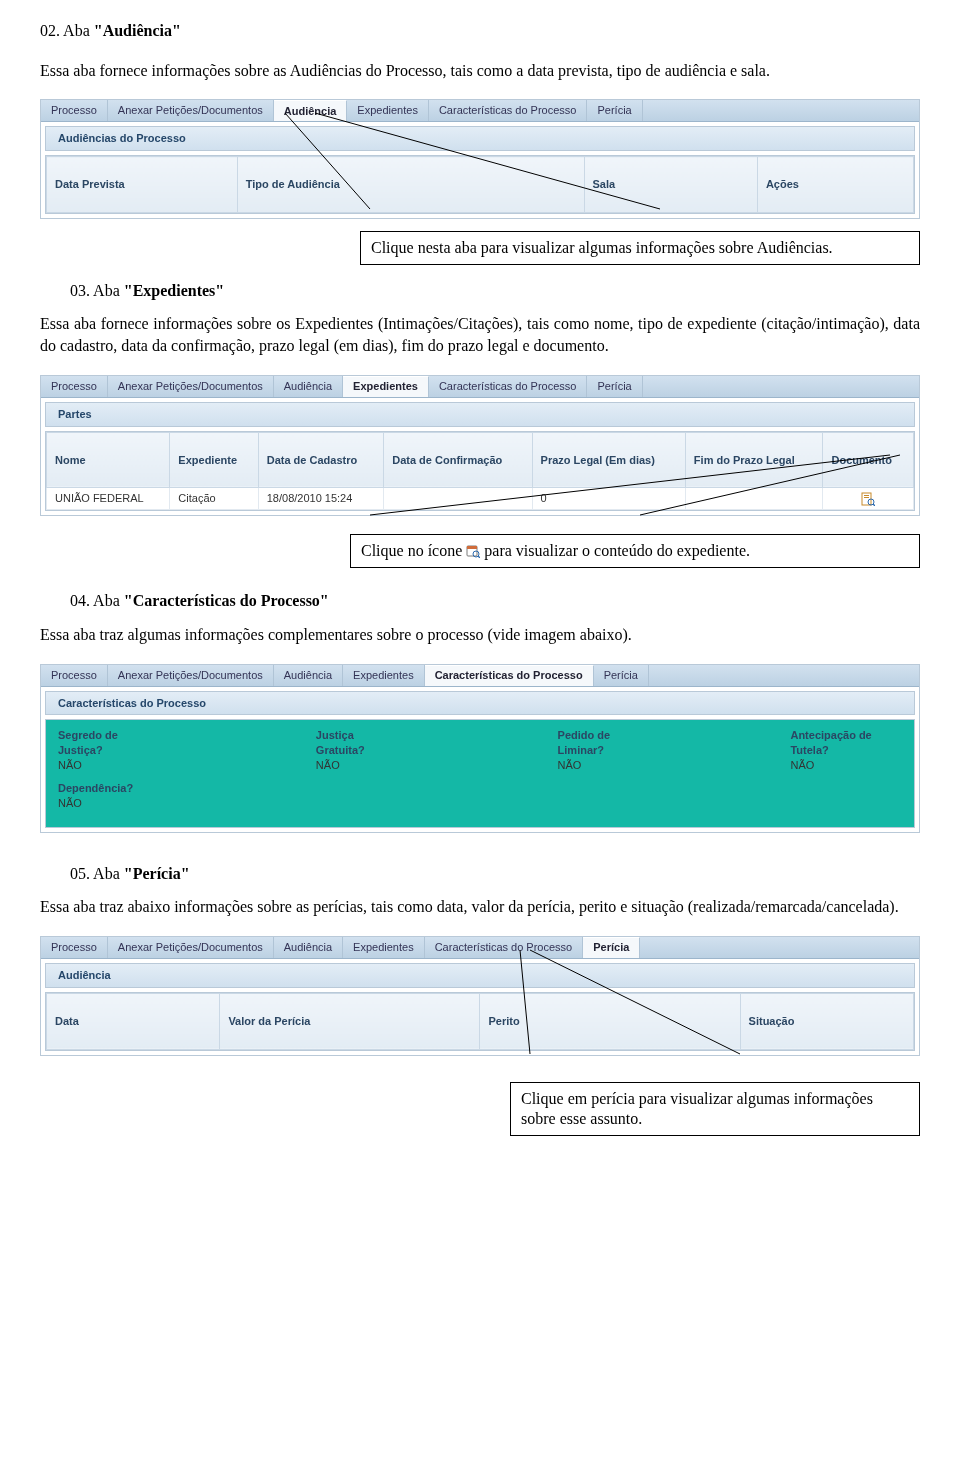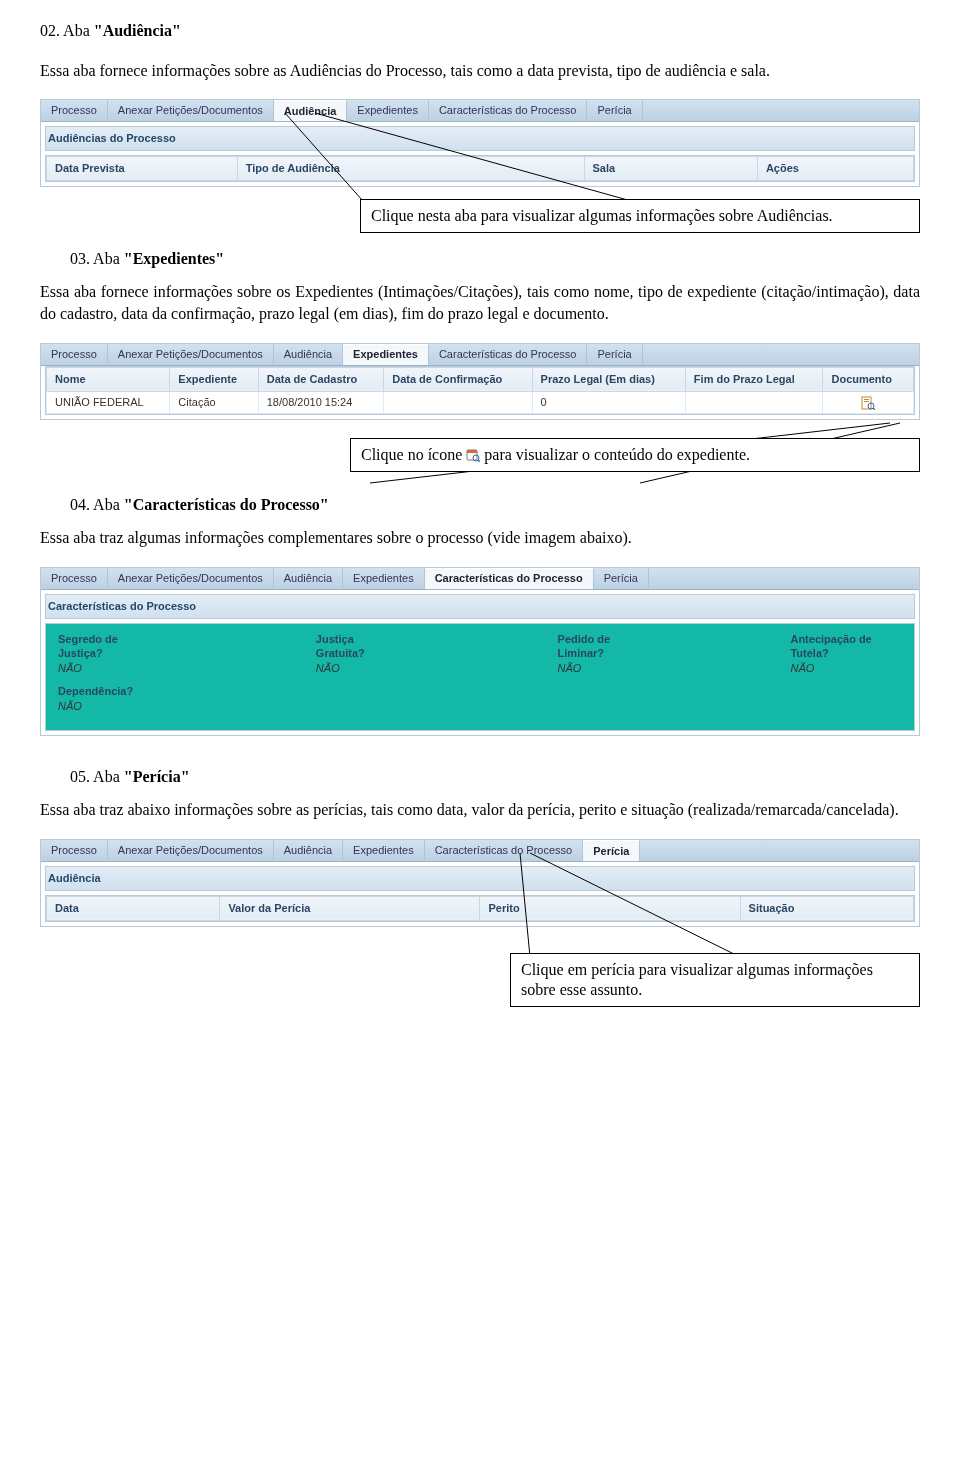--- a/index.html
+++ b/index.html
@@ -44,21 +44,21 @@
   .ui-tab.active {
     background: #f5f8fb;
     font-weight: bold;
     color: #223;
     border-top: 1px solid #fff;
   }
   .panel-title {
     background: linear-gradient(#e3edf6, #d0e0ee);
     border-top: 1px solid #fff;
     border-bottom: 1px solid #b0c4d6;
-    padding: 4px 2px;
+    padding: 4px 12px;
     color: #25476a;
     font-weight: bold;
     font-size: 11px;
     margin: 4px;
     border: 1px solid #b9c9d8;
   }
   .panel-body {
     margin: 0 4px 4px 4px;
     border: 1px solid #b9c9d8;
   }
@@ -66,21 +66,21 @@
     width: 100%;
     border-collapse: collapse;
     font-family: Arial, Helvetica, sans-serif;
     font-size: 11px;
     background: #fff;
   }
   table.grid th {
     background: linear-gradient(#f0f5fa, #e3ecf4);
     border: 1px solid #cad8e5;
     color: #2b4663;
-    padding: 4px 8px;
+    padding: 20px 8px;
     text-align: left;
     font-weight: bold;
   }
   table.grid td {
     border: 1px solid #e2e9f0;
     padding: 3px 8px;
     color: #333;
   }
 
   
@@ -89,21 +89,21 @@
     font-family: Arial, Helvetica, sans-serif;
     font-size: 11px;
     background: #14b8a6;
   }
   .char-row {
     display: flex;
     gap: 40px;
     margin-bottom: 8px;
   }
   .char-field .lbl { font-weight: bold; color: #2b4663; }
-  .char-field .val { color: #333; font-style: italic; }
+  .char-field .val { color: #333; }
 
   
   .callout {
     border: 1.5px solid #000;
     padding: 6px 10px 6px 10px;
     font-family: "Times New Roman", Times, serif;
     font-size: 16px;
     background: #fff;
     display: inline-block;
     line-height: 1.25;
@@ -182,20 +182,21 @@
 <div class="rel">
   <div class="ui-panel">
     <div class="ui-tabs">
       <div class="ui-tab">Processo</div>
       <div class="ui-tab">Anexar Petições/Documentos</div>
       <div class="ui-tab">Audiência</div>
       <div class="ui-tab active">Expedientes</div>
       <div class="ui-tab">Características do Processo</div>
       <div class="ui-tab">Perícia</div>
     </div>
+    <div class="panel-title">Partes</div>
     <div class="panel-body">
       <table class="grid">
         <thead>
           <tr>
             <th>Nome</th>
             <th>Expediente</th>
             <th>Data de Cadastro</th>
             <th>Data de Confirmação</th>
             <th>Prazo Legal (Em dias)</th>
             <th>Fim do Prazo Legal</th>

